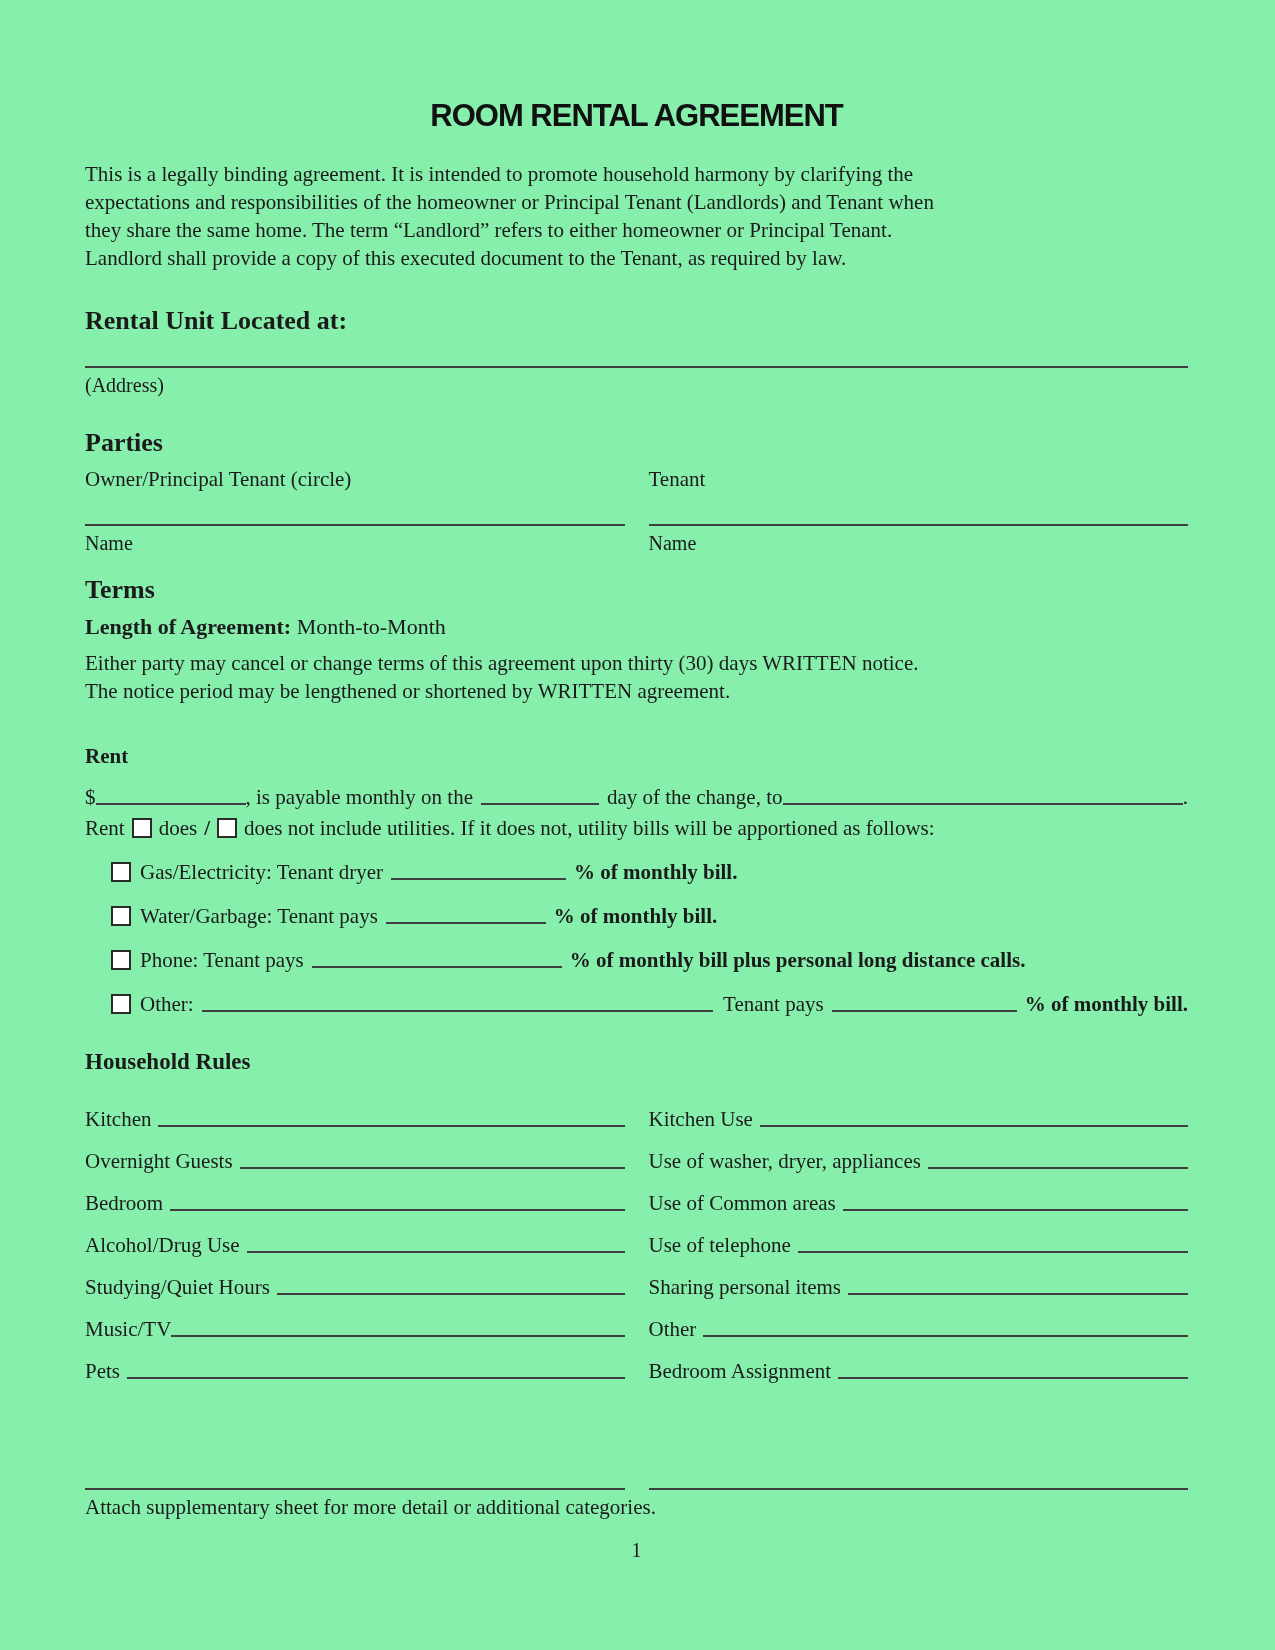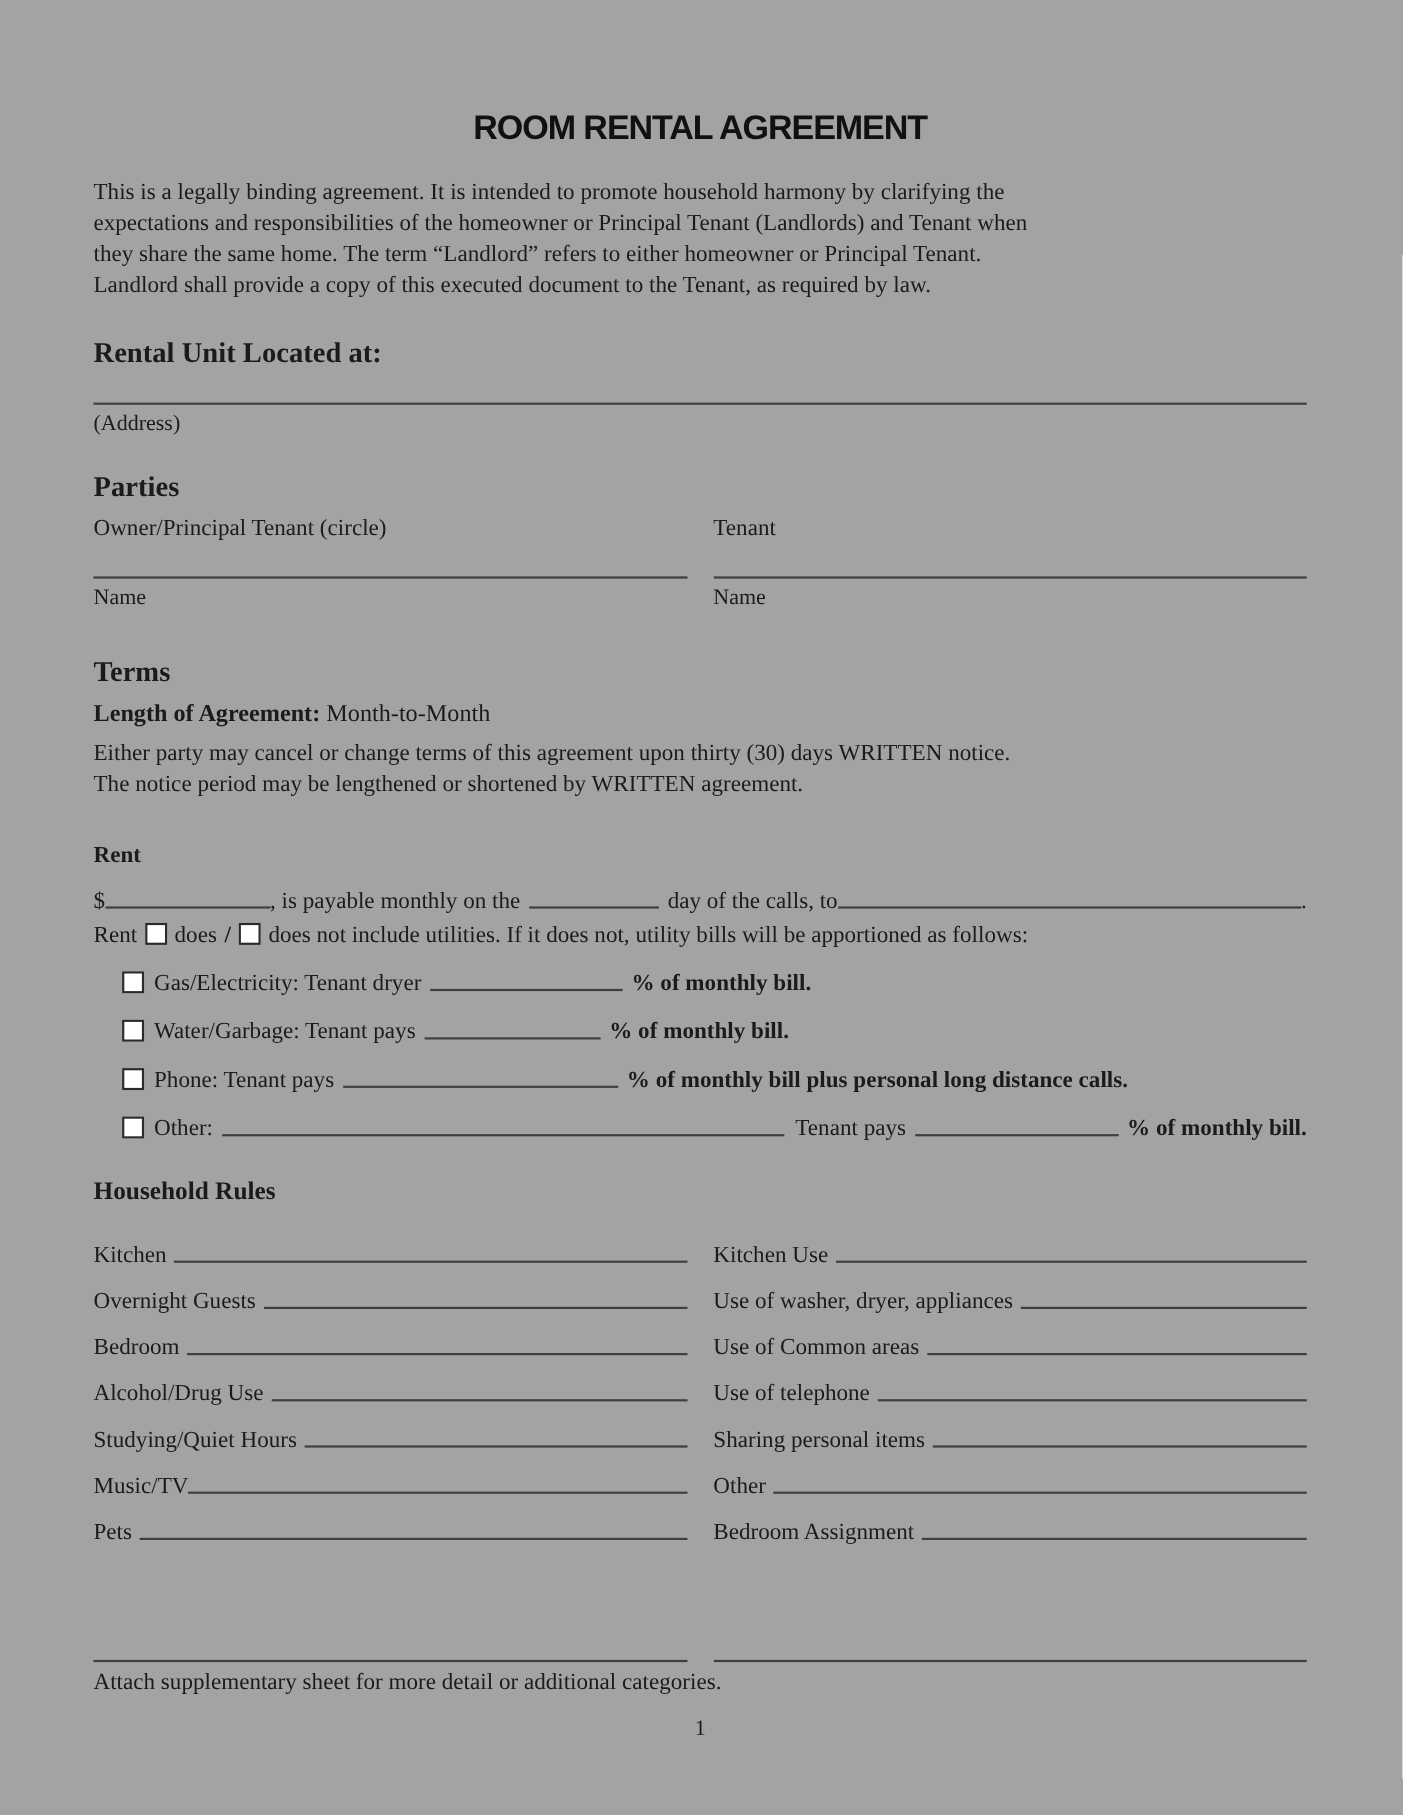--- a/index.html
+++ b/index.html
@@ -1,42 +1,42 @@
 <!DOCTYPE html>
 <html><head>
 <meta charset="utf-8">
 <style>
   html,body{margin:0;padding:0;background:#ffffff;}
   .page{
     position:relative;
     width:1275px;height:1650px;
     box-sizing:border-box;
     padding:98px 87px 0 85px;
-    background:#a3a3a3;
+    background:#86efac;
     color:#1b1b1b;
     font-family:"Liberation Serif", serif;
     overflow:hidden;
   }
   .doc-title{
     margin:0;
     text-align:center;
     font-family:"Liberation Sans", sans-serif;
     font-weight:bold;
     font-size:31px;
     line-height:36px;
     letter-spacing:-1px;
     color:#111;
   }
   .intro{margin-top:26px;font-size:21px;line-height:28px;}
   .h-large{margin:0;font-weight:bold;font-size:26px;line-height:30px;}
   .h-med{margin:0;font-weight:bold;font-size:23px;line-height:28px;}
   .h-small{margin:0;font-weight:bold;font-size:21px;line-height:26px;}
   .mt-rental{margin-top:34px;}
   .mt-parties{margin-top:30px;}
-  .mt-terms{margin-top:40px;}
+  .mt-terms{margin-top:19px;}
   .mt-rent{margin-top:38px;}
   .mt-household{margin-top:30px;}
   .rule-line{border-bottom:2px solid #3f3f3f;height:0;}
   .address-rule{margin-top:30px;}
   .caption{font-size:20px;line-height:26px;margin-top:4px;}
   .two-col{display:flex;gap:24px;}
   .col{flex:1 1 0;min-width:0;}
   .party-labels{margin-top:8px;font-size:21px;line-height:26px;}
   .name-rules{margin-top:32px;}
   .length-line{margin-top:8px;font-size:22px;line-height:28px;}
@@ -110,21 +110,21 @@
     <div>The notice period may be lengthened or shortened by WRITTEN agreement.</div>
   </div>
 
   <h3 class="h-small mt-rent">Rent</h3>
 
   <div class="fillrow rent-line">
     <span>$</span>
       <span class="fill" style="width:150px"></span>
       <span style="white-space:nowrap">, is payable monthly on the</span>
     <span class="fill" style="width:118px;margin:0 8px"></span>
-    <span style="white-space:nowrap">day of the calls, to</span>
+    <span style="white-space:nowrap">day of the change, to</span>
       <span class="fill flex"></span>
       <span>.</span>
   </div>
 
   <div class="includes-line">
     <span>Rent</span>
     <span class="checkbox"></span>
     <span>does</span>
     <span style="font-weight:bold">/</span>
     <span class="checkbox"></span>

